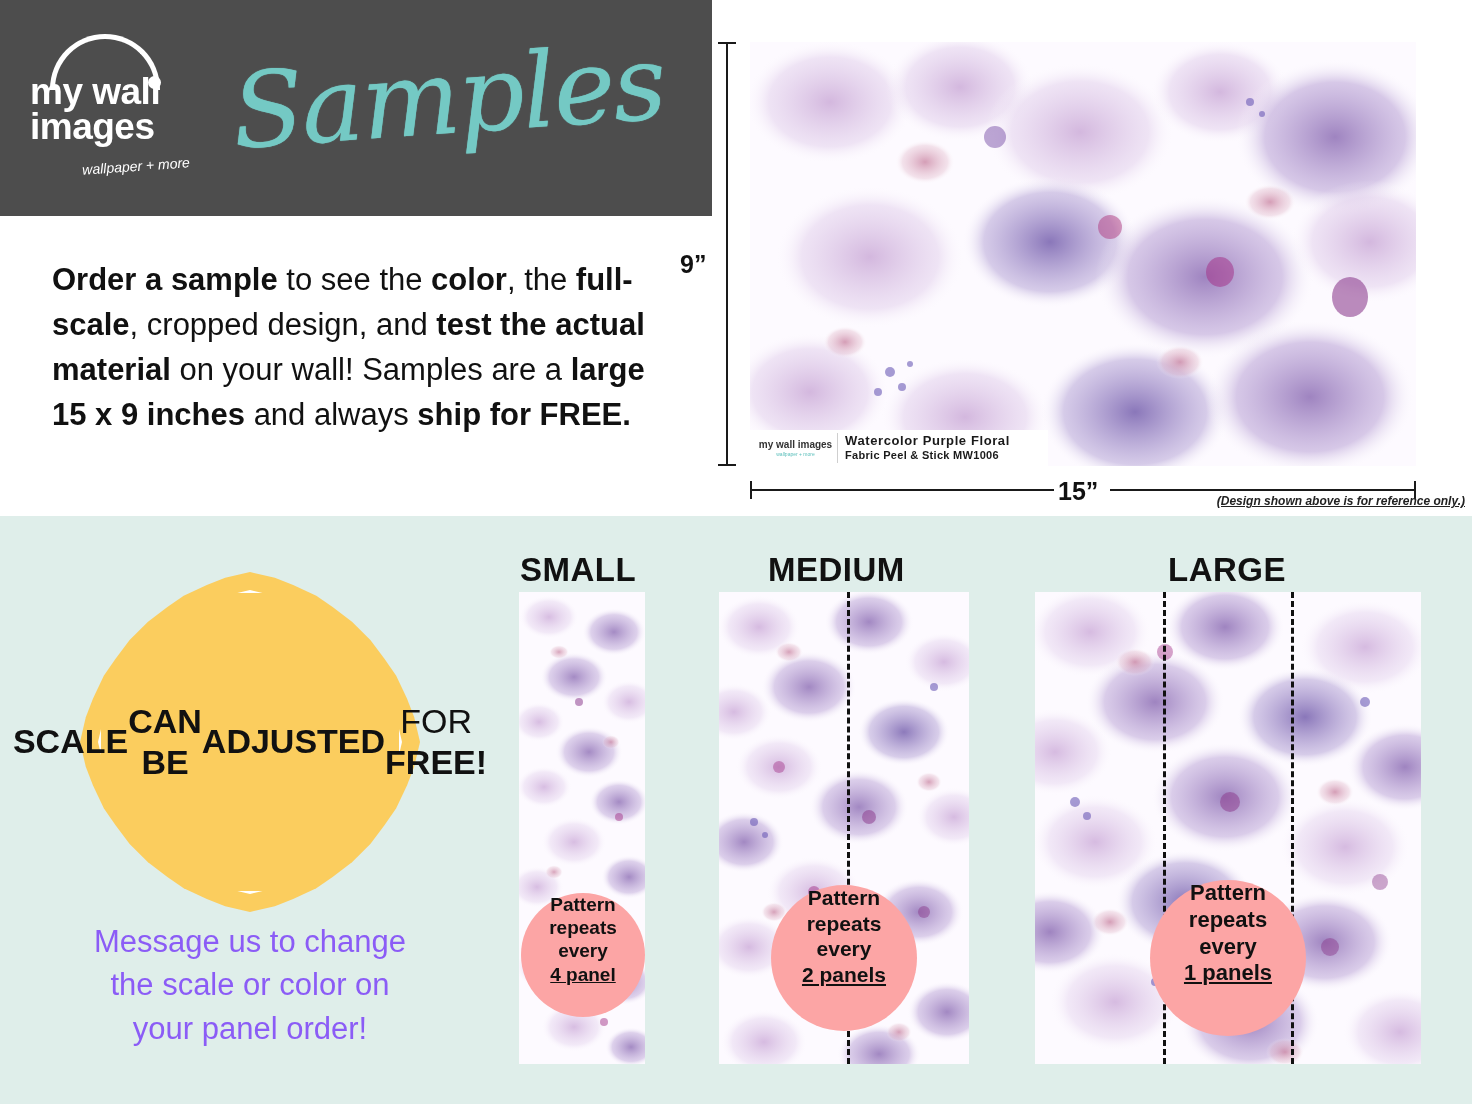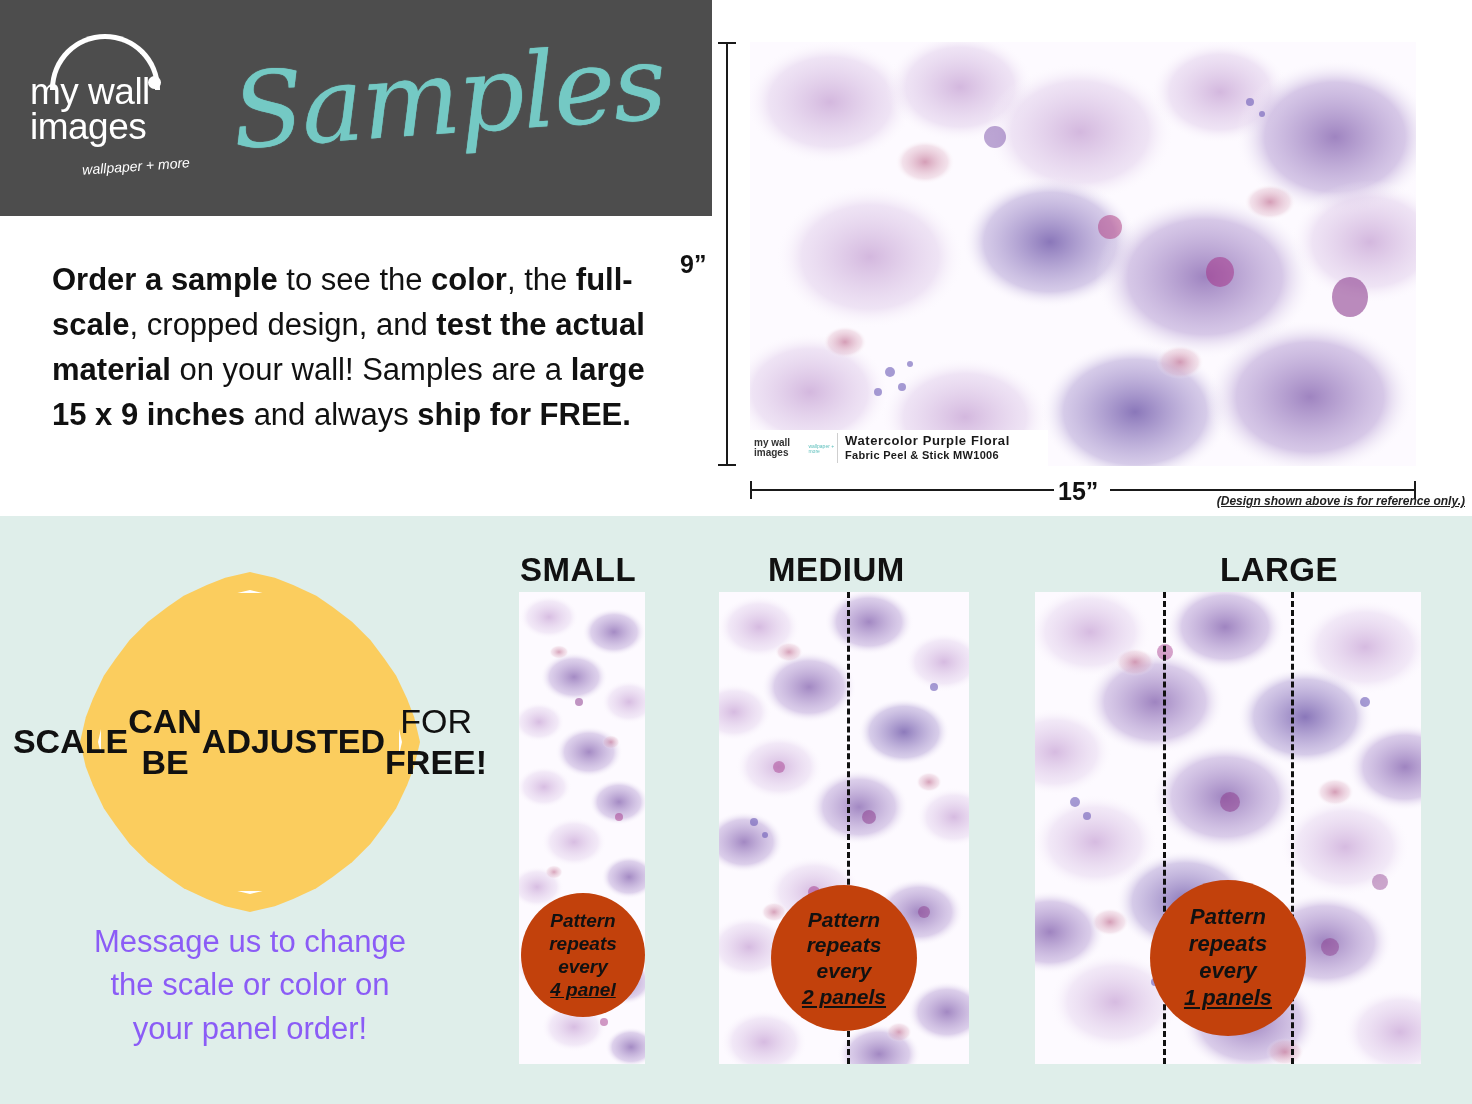--- a/index.html
+++ b/index.html
@@ -25,21 +25,21 @@
     position:absolute; left:28px; top:0px; width:110px; height:56px;
     border:5px solid #ffffff; border-bottom:none;
     border-radius:110px 110px 0 0;
   }
   .logo .arcdot {
     position:absolute; left:126px; top:42px; width:13px; height:13px;
     border-radius:50%; background:#ffffff;
   }
   .logo .lname {
     position:absolute; left:8px; top:40px; width:190px;
-    font-size:37px; font-weight:400; line-height:0.95; letter-spacing:-0.5px;
+    font-size:37px; font-weight:700; line-height:0.95; letter-spacing:-0.5px;
     color:#ffffff;
   }
   .logo .ltag {
     position:absolute; left:34px; top:124px; width:160px;
     font-size:14px; color:#ffffff; font-style:italic;
     transform:rotate(-4deg);
     text-align:center;
   }
   .samples-script {
     position:absolute; left:232px; top:36px;
@@ -66,21 +66,21 @@
     overflow:hidden;
     background:#fdfbfe;
   }
   .caption-bar {
     position:absolute; left:0px; bottom:0px; width:298px; height:36px;
     background:#ffffff;
     display:flex; align-items:center;
   }
   .caption-logo {
     width:84px; height:30px; margin-left:4px;
-    display:flex; flex-direction:row; justify-content:center; align-items:center;
+    display:flex; flex-direction:column; justify-content:center; align-items:center;
     border-right:1px solid #cfcfcf;
   }
   .caption-logo .cl1 { font-size:10px; font-weight:700; color:#333; line-height:1; }
   .caption-logo .cl2 { font-size:5px; color:#5bbfbb; line-height:1; margin-top:2px; }
   .caption-text { margin-left:7px; }
   .caption-text .ct1 { font-size:13px; font-weight:700; color:#1a1a1a; letter-spacing:0.6px; line-height:1.15; }
   .caption-text .ct2 { font-size:11px; font-weight:700; color:#1a1a1a; letter-spacing:0.3px; line-height:1.15; }
 
   
   .vline {
@@ -155,23 +155,23 @@
   .scale-title {
     position:absolute; font-size:33px; font-weight:700; color:#111; letter-spacing:0.5px;
   }
   .panel-img { position:absolute; overflow:hidden; background:#fff; }
   .dash {
     position:absolute; top:0; bottom:0; width:0;
     border-left:3px dashed #111;
   }
   .bubble {
     position:absolute; border-radius:50%;
-    background:#c2410c;
-    display:flex; flex-direction:column; justify-content:center; align-items:center;
-    color:#111; font-style:italic; font-weight:700; text-align:center;
+    background:#fca5a5;
+    display:flex; flex-direction:column; align-items:center;
+    color:#111; font-weight:700; text-align:center;
     line-height:1.22;
   }
   .bubble u { text-decoration:underline; }
 </style>
 </head>
 <body>
 
 <div class="header">
   <div class="logo">
     <div class="arc"></div>
@@ -402,21 +402,21 @@
   </svg>
   <div class="dash" style="left:128px;"></div>
 </div>
 <div class="bubble" style="left:771px; top:885px; width:146px; height:146px; font-size:21px;">
   <div>Pattern</div>
   <div>repeats</div>
   <div>every</div>
   <u>2 panels</u>
 </div>
 
-<div class="scale-title" style="left:1220px; top:551px;">LARGE</div>
+<div class="scale-title" style="left:1168px; top:551px;">LARGE</div>
 <div class="panel-img" style="left:1035px; top:592px; width:386px; height:472px;">
   <svg width="386" height="472" viewBox="0 0 386 472" preserveAspectRatio="none">
     <defs>
       <radialGradient id="lg1">
           <stop offset="0%" stop-color="#8e6fb5" stop-opacity="0.85"></stop>
           <stop offset="72%" stop-color="#b79fd4" stop-opacity="0.5"></stop>
           <stop offset="100%" stop-color="#ffffff" stop-opacity="0"></stop>
         </radialGradient>
       <radialGradient id="lg2">
           <stop offset="0%" stop-color="#cba9d8" stop-opacity="0.78"></stop>

